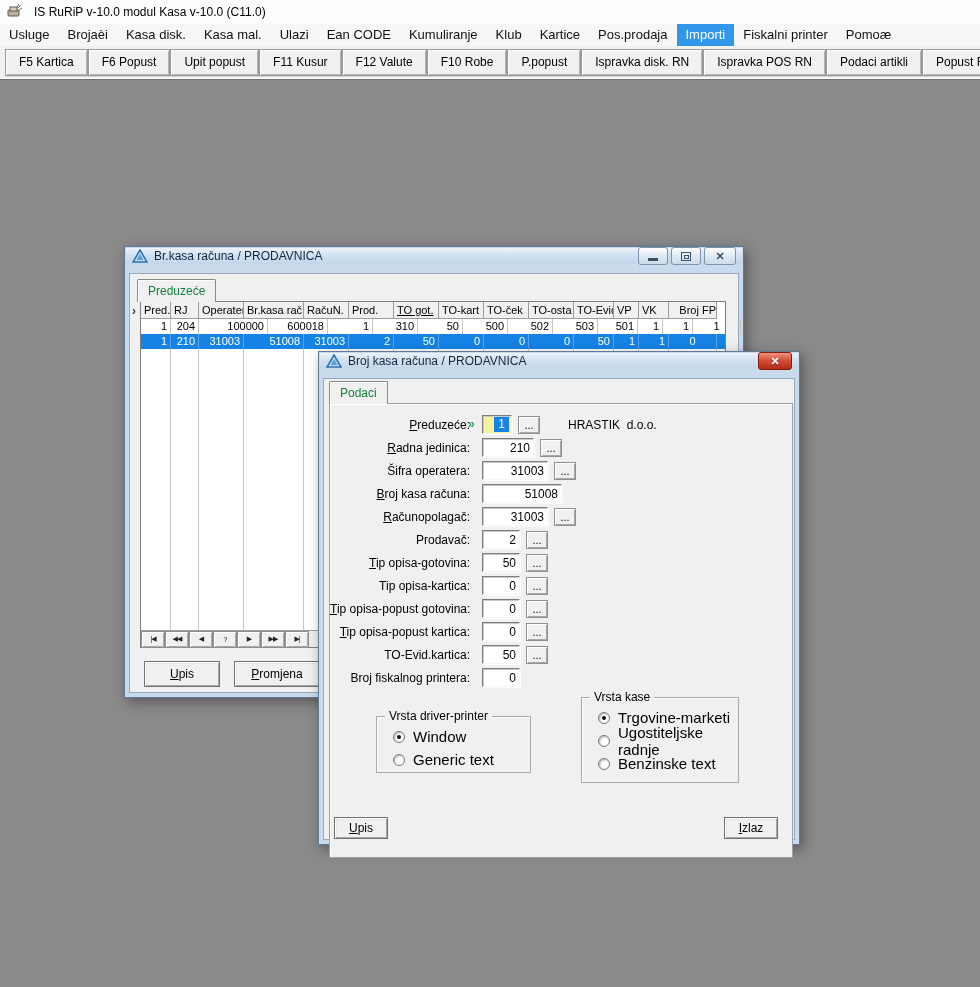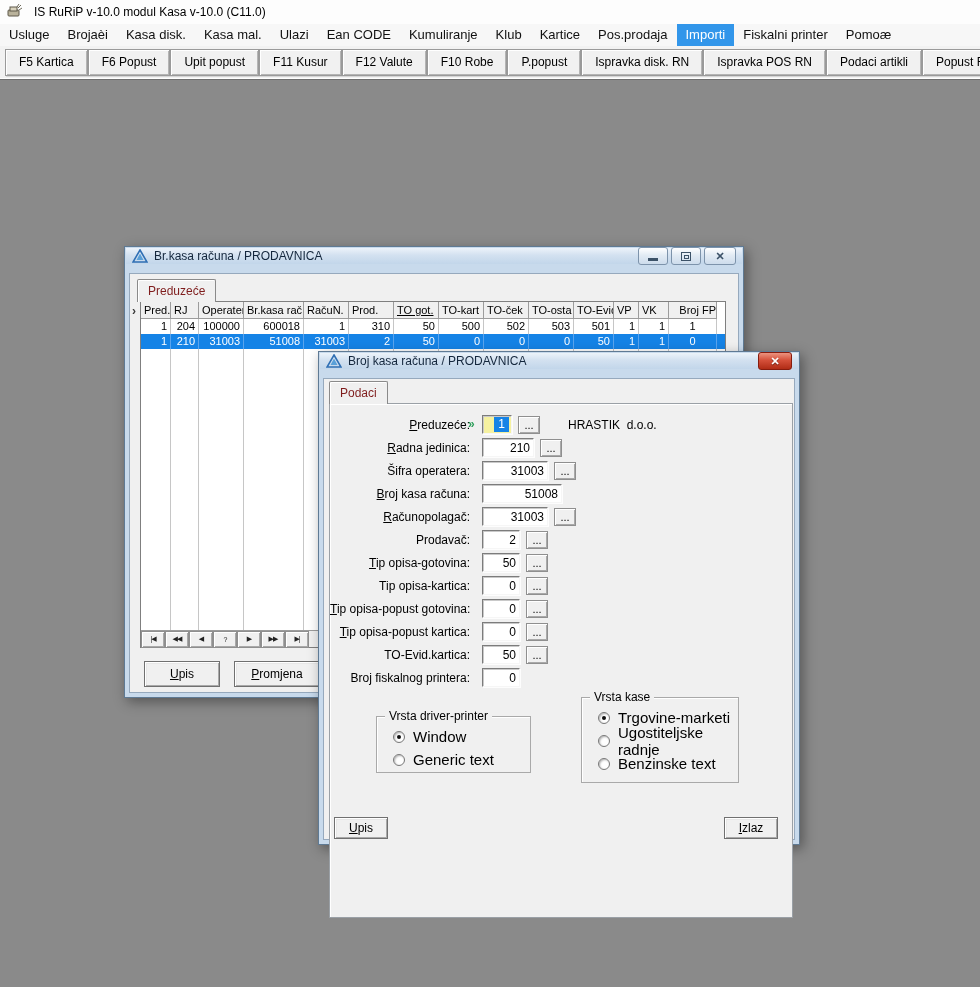--- a/index.html
+++ b/index.html
@@ -27,21 +27,21 @@
   .cap-btn{width:30px;height:18px;border:1px solid #7d93ab;border-radius:3px;background:linear-gradient(#ffffff,#e2ebf4 45%,#cddcec);display:flex;align-items:center;justify-content:center;}
   .cap-btn.wide{width:32px;}
   .cap-btn.red{width:34px;background:linear-gradient(#ec9380,#d5503a 45%,#b02c16);border-color:#871c0e;}
   .g-min{width:10px;height:3px;background:#3c5268;margin-top:7px;}
   .g-max{width:10px;height:9px;border:1px solid #3c5268;position:relative;}
   .g-max::after{content:'';position:absolute;left:2px;top:2px;width:3px;height:2px;border:1px solid #3c5268;}
   .g-x{font-size:11px;font-weight:bold;color:#3c5268;line-height:1;}
   .g-x.white{color:#fff;text-shadow:0 1px 1px rgba(0,0,0,.45);}
   .win-client{position:absolute;left:4px;right:4px;top:26px;bottom:4px;border:1px solid #96a9bd;background:#f0f0f0;}
 
-  .tab{position:absolute;height:23px;background:#f0f0f0;border:1px solid #8a8a8a;border-bottom:none;border-radius:2px 2px 0 0;box-shadow:inset 1px 1px 0 #fff;display:flex;align-items:center;justify-content:center;font-size:12px;padding:0 10px;z-index:2;color:#7f1d1d;}
+  .tab{position:absolute;height:23px;background:#f0f0f0;border:1px solid #8a8a8a;border-bottom:none;border-radius:2px 2px 0 0;box-shadow:inset 1px 1px 0 #fff;display:flex;align-items:center;justify-content:center;font-size:12px;padding:0 10px;z-index:2;color:#15803d;}
 
   .btn{position:absolute;background:#f0f0f0;border:1px solid #707070;box-shadow:inset 1px 1px 0 #fff,inset -1px -1px 0 #a9a9a9,inset 2px 2px 0 #e7e7e7;font-size:12px;display:flex;align-items:center;justify-content:center;color:#000;}
 
   
   #grid-window{left:124px;top:166px;width:620px;height:452px;z-index:1;}
   #gw-tab{left:7px;top:5px;}
   .rec-marker{position:absolute;left:2px;top:30px;font-size:12px;color:#3a3a3a;font-weight:bold;}
   .grid{position:absolute;left:10px;top:27px;width:586px;height:347px;border:1px solid #7f7f7f;background:#fff;display:flex;flex-direction:column;}
   .g-header{display:flex;height:17px;background:#fff;}
   .g-hcell{background:#f0f0f0;border-right:1px solid #9c9c9c;border-bottom:1px solid #9c9c9c;font-size:11px;padding:2px 0 0 3px;overflow:hidden;white-space:nowrap;color:#000;flex:0 0 auto;}
@@ -58,21 +58,21 @@
   .hscroll{flex:1;margin-left:12px;height:17px;background:#cdcdcd;display:flex;align-items:stretch;}
   .sc-btn{width:17px;background:#f0f0f0;border:1px solid #8f8f8f;box-shadow:inset 1px 1px 0 #fff,inset -1px -1px 0 #a9a9a9;font-size:7px;display:flex;align-items:center;justify-content:center;color:#222;}
   .sc-thumb{width:80px;background:#f0f0f0;border:1px solid #8f8f8f;box-shadow:inset 1px 1px 0 #fff,inset -1px -1px 0 #a9a9a9;}
   .sc-track{flex:1;}
   #gw-upis{left:14px;top:387px;width:76px;height:26px;}
   #gw-promjena{left:104px;top:387px;width:86px;height:26px;}
 
   
   #dialog-window{left:318px;top:271px;width:482px;height:494px;z-index:5;}
   #dw-tab{left:5px;top:2px;}
-  .tabpage{position:absolute;left:5px;top:24px;width:464px;height:515px;border:1px solid #9aa0a6;box-shadow:inset 1px 1px 0 #fff;background:#f0f0f0;}
+  .tabpage{position:absolute;left:5px;top:24px;width:464px;height:455px;border:1px solid #9aa0a6;box-shadow:inset 1px 1px 0 #fff;background:#f0f0f0;}
   #dw-fields{position:absolute;left:0;top:9px;right:0;}
   .f-row{display:flex;align-items:center;height:23px;position:relative;}
   .f-label{width:146px;text-align:right;padding-right:6px;font-size:12px;white-space:nowrap;color:#000;}
   .f-marker{position:absolute;left:138px;top:4px;color:var(--marker);font-weight:bold;font-size:12px;}
   .f-input{height:19px;background:#fff;border:1px solid;border-color:#7c7c7c #f6f6f6 #f6f6f6 #7c7c7c;box-shadow:inset 1px 1px 0 #c9c9c9,1px 1px 0 #fdfdfd;display:flex;align-items:center;justify-content:flex-end;padding:0 3px;font-size:12px;margin-left:6px;color:#000;}
   .f-input.hl{background:var(--hl);padding:0 2px 0 0;}
   .sel-chip{background:var(--sel);color:#fff;padding:0 4px;height:15px;line-height:15px;font-size:12px;}
   .f-browse{width:22px;height:18px;margin-left:6px;background:#f0f0f0;border:1px solid #8f8f8f;box-shadow:inset 1px 1px 0 #fff,inset -1px -1px 0 #a9a9a9;font-size:11px;line-height:6px;text-align:center;padding-top:5px;color:#000;}
   .f-suffix{margin-left:28px;font-size:12px;white-space:pre;color:#000;}
   .groupbox{position:absolute;border:1px solid #a9a9a9;box-shadow:inset 1px 1px 0 #fff;}
@@ -174,21 +174,21 @@
             <div class="g-hcell" style="width: 45px;">TO-osta</div>
             <div class="g-hcell" style="width: 40px;">TO-Evid</div>
             <div class="g-hcell" style="width: 25px;">VP</div>
             <div class="g-hcell" style="width: 30px;">VK</div>
             <div class="g-hcell center" style="width: 48px;">Broj FP</div>
           </div>
         <div id="gw-rows">
             <div class="g-row">
               <div class="g-cell" style="width: 30px;">1</div>
               <div class="g-cell" style="width: 28px;">204</div>
-              <div class="g-cell" style="width: 45px;">100000</div>
+              <div class="g-cell" style="width: 45px; margin-left: 24px;">100000</div>
               <div class="g-cell" style="width: 60px;">600018</div>
               <div class="g-cell" style="width: 45px;">1</div>
               <div class="g-cell" style="width: 45px;">310</div>
               <div class="g-cell" style="width: 45px;">50</div>
               <div class="g-cell" style="width: 45px;">500</div>
               <div class="g-cell" style="width: 45px;">502</div>
               <div class="g-cell" style="width: 45px;">503</div>
               <div class="g-cell" style="width: 40px;">501</div>
               <div class="g-cell" style="width: 25px;">1</div>
               <div class="g-cell" style="width: 30px;">1</div>

